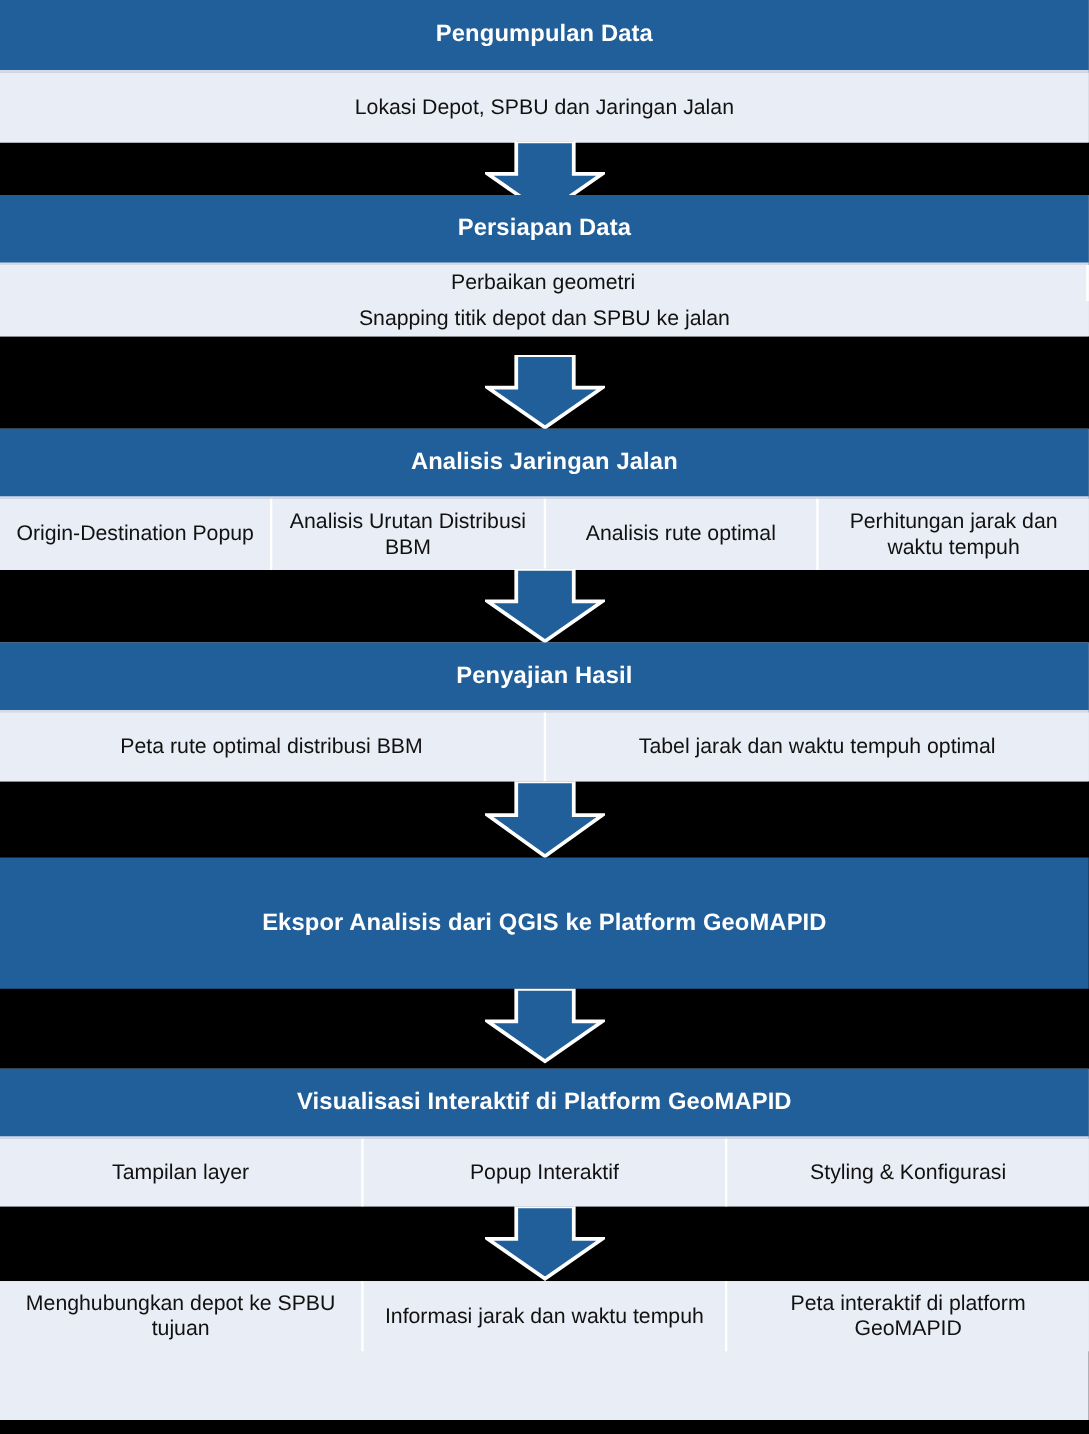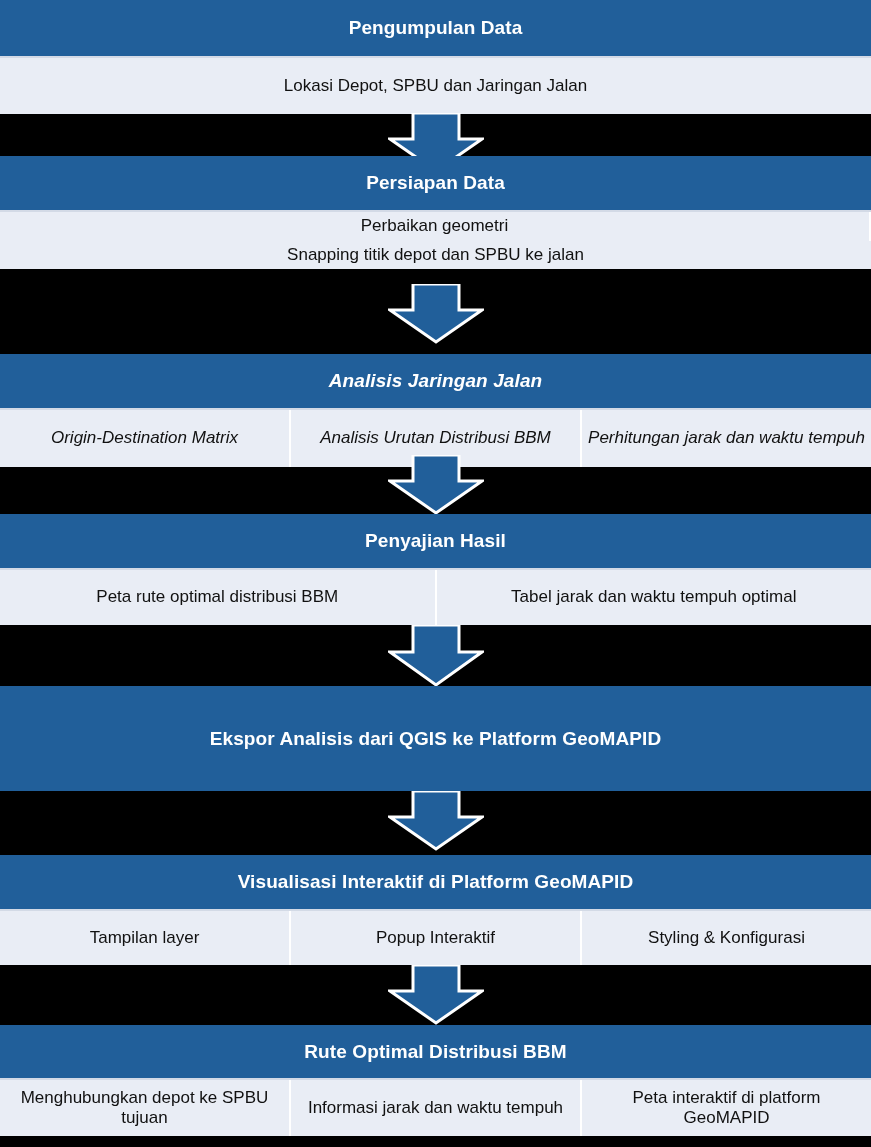--- a/index.html
+++ b/index.html
@@ -102,25 +102,26 @@
       <div class="cell">Snapping titik depot dan SPBU ke jalan</div>
     </div>
   </div>
 
   <div class="arrow" style="top:284px;height:60px;">
     <svg width="96" height="60" viewBox="0 0 96 60">
       <polygon points="25,0 71,0 71,26 94,26 48,58 2,26 25,26" fill="#215F9A" stroke="#FFFFFF" stroke-width="3" stroke-linejoin="miter"></polygon>
     </svg>
   </div>
 
-  <div class="stage" style="top:354px;height:113px;font-style:italic;">
+  <div class="stage" style="top:343px;height:113px;">
     <div class="stage-header" style="height:56px;">Analisis Jaringan Jalan</div>
     <div class="stage-cols" style="height:57px;">
-      <div class="cell">Origin-Destination Matrix</div>
+      <div class="cell">Origin-Destination Popup</div>
       <div class="cell">Analisis Urutan Distribusi BBM</div>
+      <div class="cell">Analisis rute optimal</div>
       <div class="cell">Perhitungan jarak dan waktu tempuh</div>
     </div>
   </div>
 
   <div class="arrow" style="top:455px;height:60px;">
     <svg width="96" height="60" viewBox="0 0 96 60">
       <polygon points="25,0 71,0 71,26 94,26 48,58 2,26 25,26" fill="#215F9A" stroke="#FFFFFF" stroke-width="3" stroke-linejoin="miter"></polygon>
     </svg>
   </div>
 
@@ -157,21 +158,20 @@
     </div>
   </div>
 
   <div class="arrow" style="top:965px;height:60px;">
     <svg width="96" height="60" viewBox="0 0 96 60">
       <polygon points="25,0 71,0 71,26 94,26 48,58 2,26 25,26" fill="#215F9A" stroke="#FFFFFF" stroke-width="3" stroke-linejoin="miter"></polygon>
     </svg>
   </div>
 
   <div class="stage" style="top:1025px;height:111px;">
-    <div class="stage-header" style="height:55px;">Rute Optimal Distribusi BBM</div>
     <div class="stage-cols" style="height:56px;">
       <div class="cell">Menghubungkan depot ke SPBU tujuan</div>
       <div class="cell">Informasi jarak dan waktu tempuh</div>
       <div class="cell">Peta interaktif di platform GeoMAPID</div>
     </div>
   </div>
 
 </div>
 
 </body></html>

